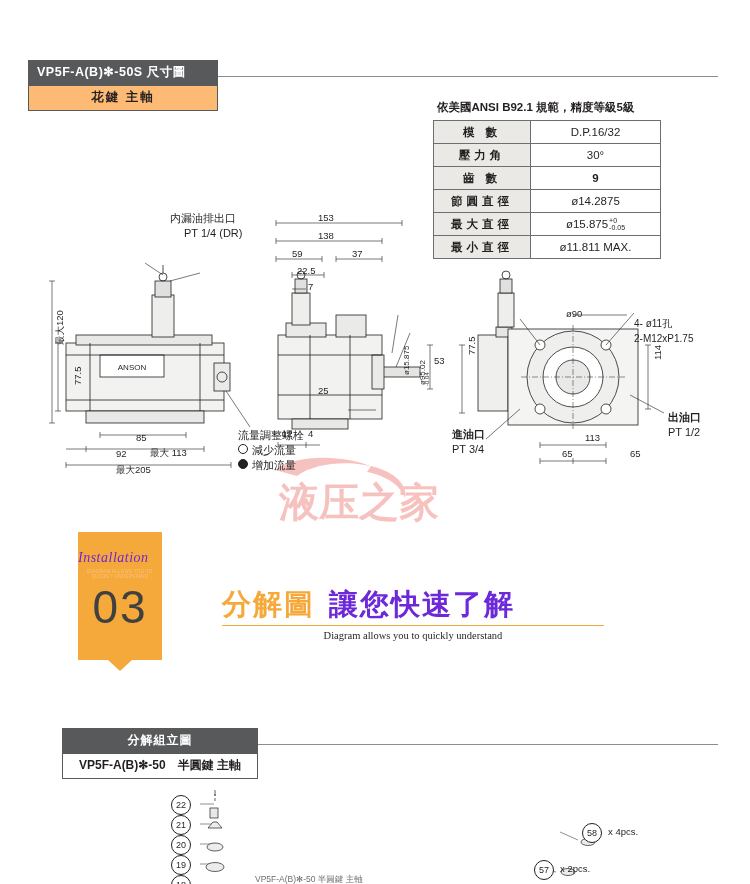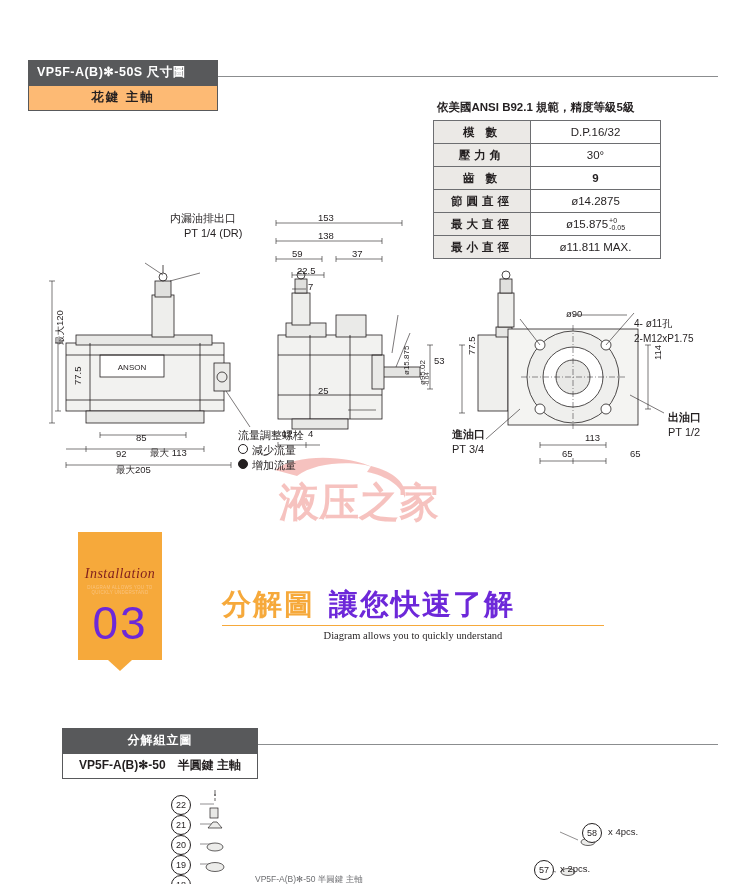--- a/index.html
+++ b/index.html
@@ -155,37 +155,36 @@
   
   .inst-box {
     position: absolute;
     left: 78px;
     top: 532px;
     width: 84px;
     height: 128px;
     background: #f6a93b;
   }
   .inst-box .inst-label {
-    color: #7f1d1d;
+    color: #6d28d9;
     font-family: "Liberation Serif", serif;
     font-style: italic;
     font-size: 14px;
-    text-align: center;
-    padding-top: 34px;
+    padding-top: 18px;
     letter-spacing: 0.5px;
   }
   .inst-box .inst-sub {
     color: #f9c37e;
     font-size: 4.5px;
     text-align: center;
     letter-spacing: 0.3px;
     margin-top: 3px;
   }
   .inst-box .inst-num {
-    color: #6d28d9;
+    color: #404040;
     font-family: "Liberation Sans", sans-serif;
     font-size: 46px;
     font-weight: normal;
     text-align: center;
     line-height: 52px;
     margin-top: 2px;
     letter-spacing: 2px;
   }
   .inst-arrow {
     position: absolute;

